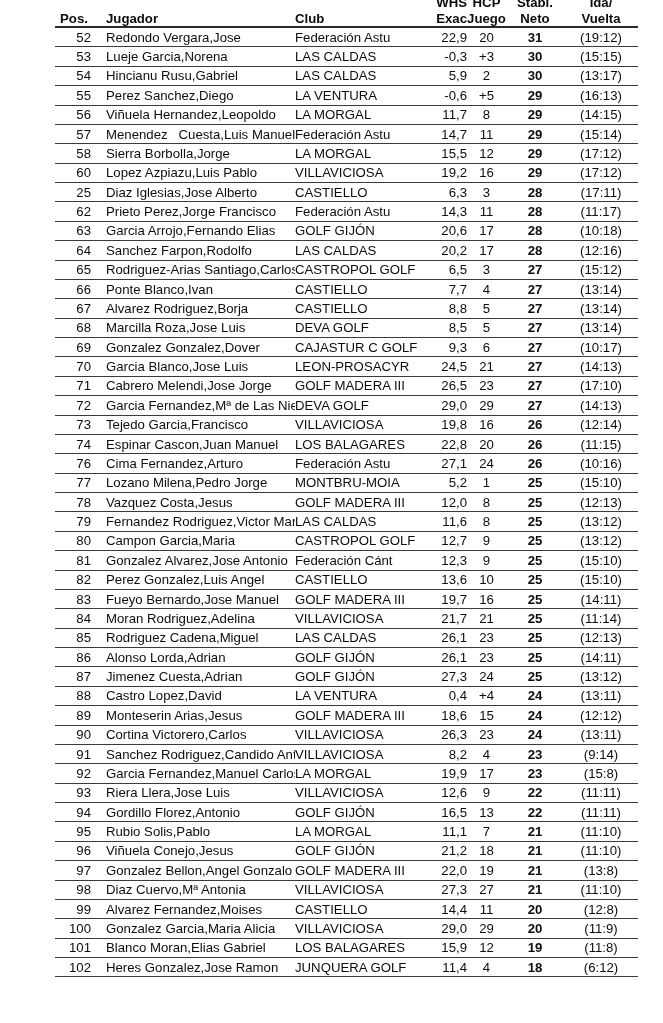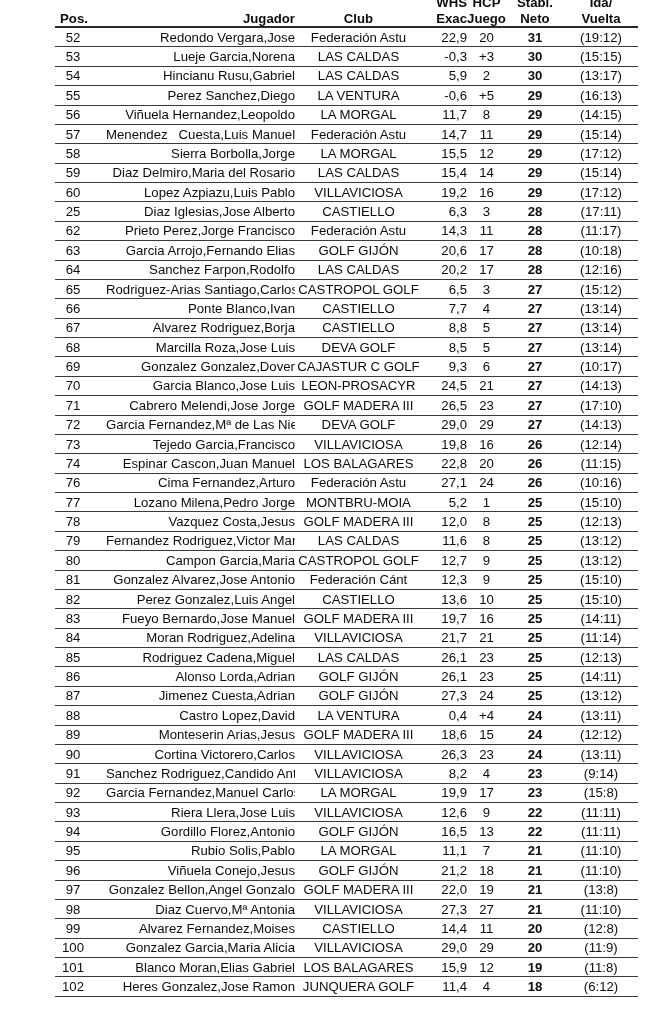--- a/index.html
+++ b/index.html
@@ -50,23 +50,23 @@
   tbody td {
     padding: 0;
     height: 19.38px;
     box-sizing: border-box;
     border-bottom: 1.6px solid #3a3a3a;
     vertical-align: middle;
     white-space: nowrap;
     overflow: hidden;
   }
 
-  .t-pos   { text-align: center; padding-right: 7px; }
-  .t-name  { text-align: right;  padding-left: 8px; white-space: pre; }
-  .t-club  { text-align: center; }
+  .t-pos   { text-align: right; padding-right: 7px; }
+  .t-name  { text-align: left;  padding-left: 8px; white-space: pre; }
+  .t-club  { text-align: left; }
   .t-whs   { text-align: right; }
   .t-hcp   { text-align: center; }
   .t-neto  { text-align: center; font-weight: bold; }
   .t-ida   { text-align: center; }
 
   thead .t-pos { text-align: center; padding-left: 2px; }
 </style>
 </head>
 <body>
 
@@ -159,29 +159,20 @@
         <tr>
     <td class="t-pos">58</td>
     <td class="t-name">Sierra Borbolla,Jorge</td>
     <td class="t-club">LA MORGAL</td>
     <td class="t-whs">15,5</td>
     <td class="t-hcp">12</td>
     <td class="t-neto">29</td>
     <td class="t-ida">(17:12)</td>
   </tr>
         <tr>
-    <td class="t-pos">59</td>
-    <td class="t-name">Diaz Delmiro,Maria del Rosario</td>
-    <td class="t-club">LAS CALDAS</td>
-    <td class="t-whs">15,4</td>
-    <td class="t-hcp">14</td>
-    <td class="t-neto">29</td>
-    <td class="t-ida">(15:14)</td>
-  </tr>
-        <tr>
     <td class="t-pos">60</td>
     <td class="t-name">Lopez Azpiazu,Luis Pablo</td>
     <td class="t-club">VILLAVICIOSA</td>
     <td class="t-whs">19,2</td>
     <td class="t-hcp">16</td>
     <td class="t-neto">29</td>
     <td class="t-ida">(17:12)</td>
   </tr>
         <tr>
     <td class="t-pos">25</td>

